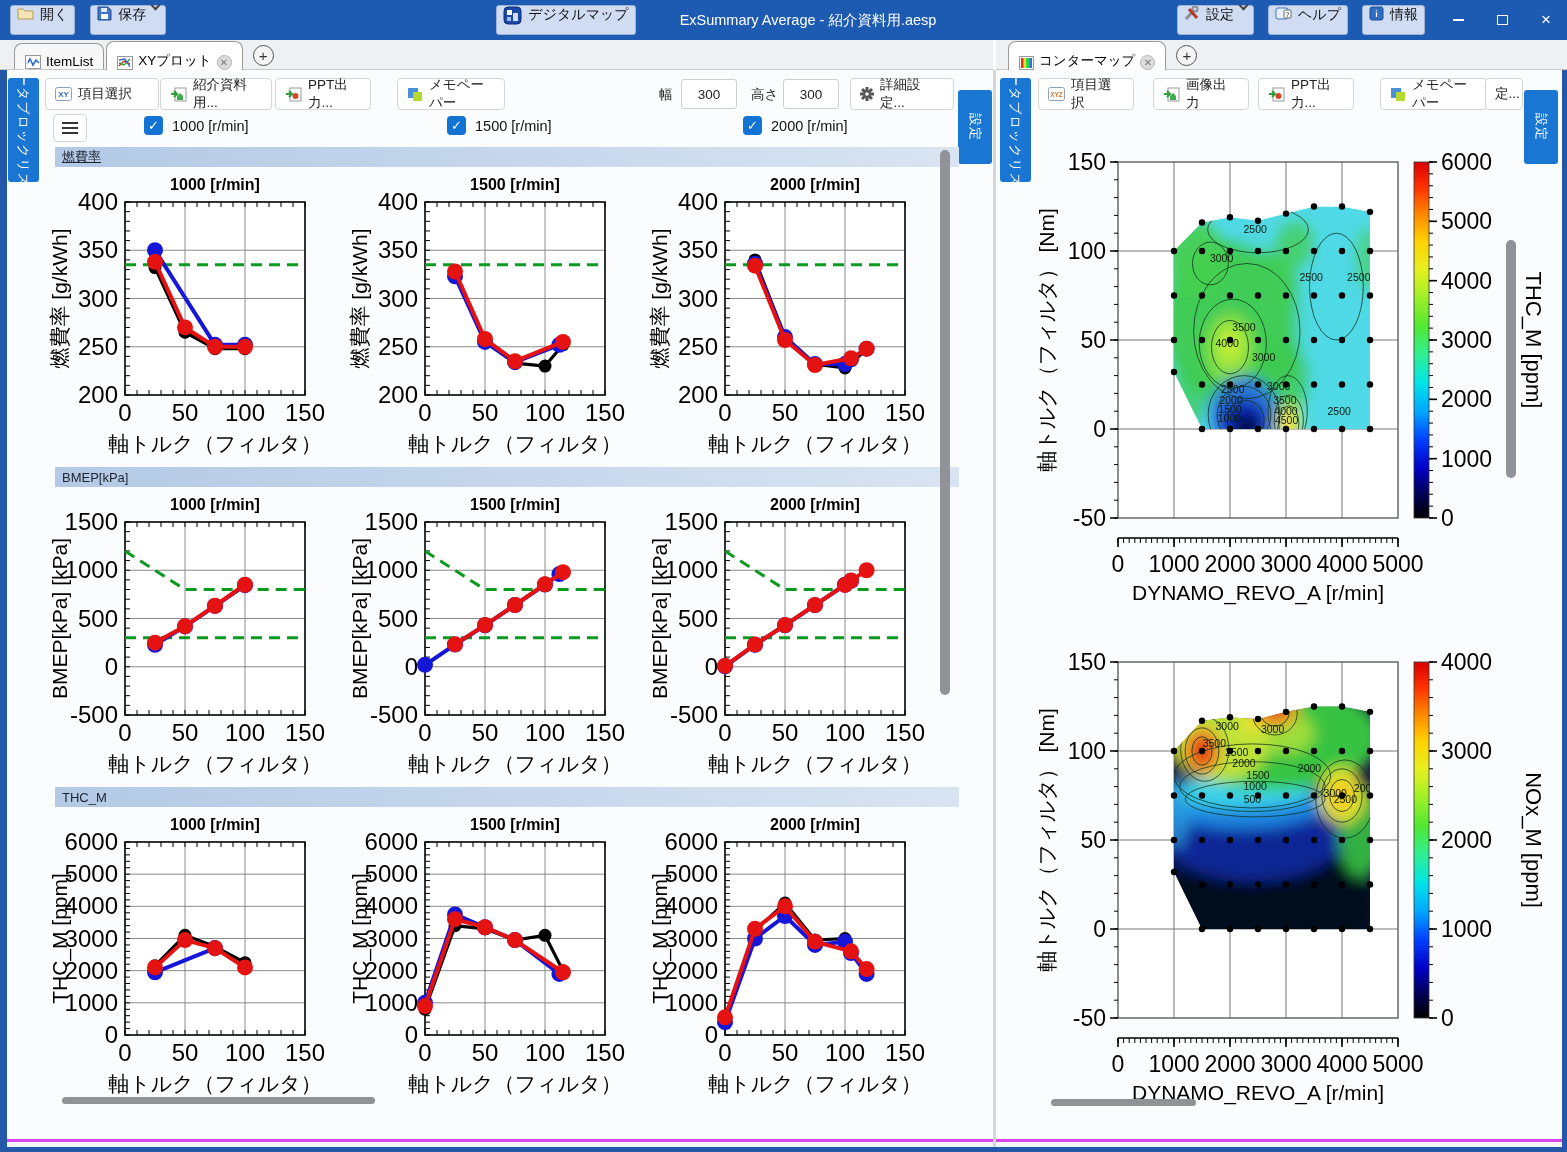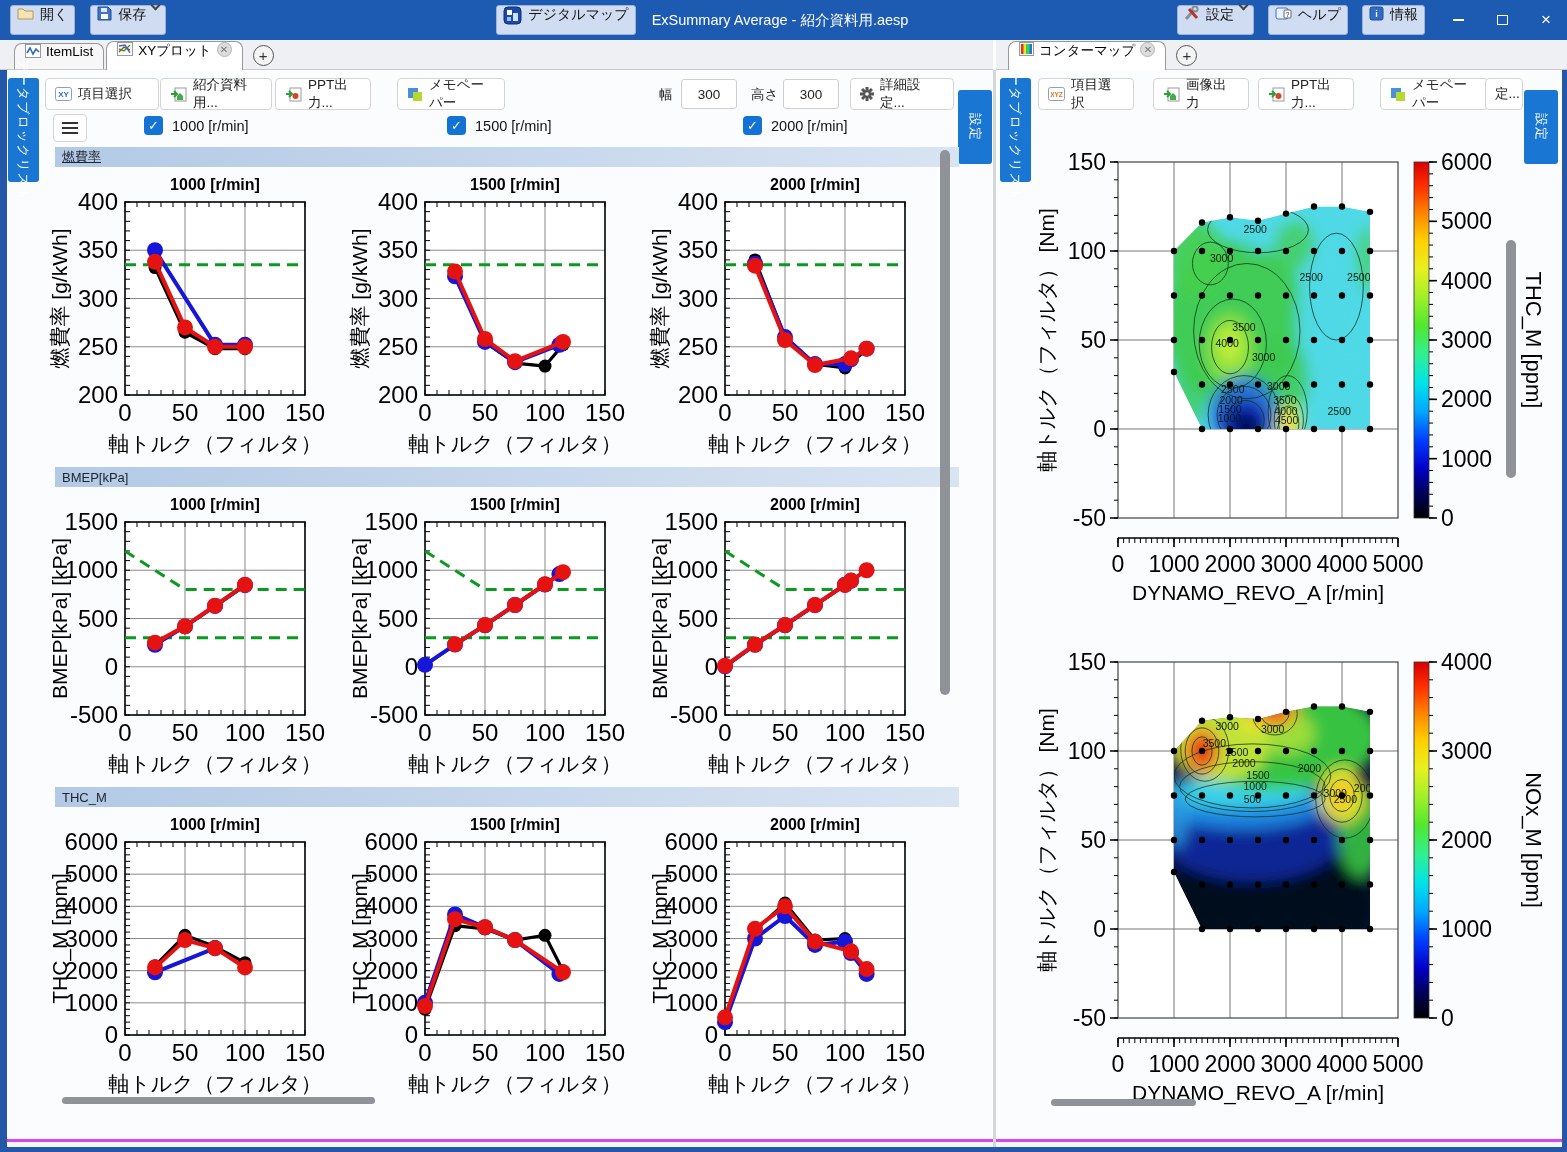--- a/index.html
+++ b/index.html
@@ -14,21 +14,21 @@
     background:#cfdcf2; border:1px solid #9fb3d8; border-radius:3px; font-size:14px; color:#111;
     cursor:default; }
   .tb-title { color:#fff; font-size:14.5px; }
   .winctl { width:30px; height:28px; display:flex; align-items:center; justify-content:center; color:#fff; }
   .chev { width:7px; height:7px; border-right:2px solid #444; border-bottom:2px solid #444;
     transform:rotate(45deg); margin-top:-4px; }
 
   
   .tabrow { position:absolute; top:40px; height:30px; background:#eef0f3; border-bottom:1px solid #c9c9c9;
     display:flex; align-items:flex-end; }
-  .tab { position:relative; display:flex; align-items:flex-start; gap:5px; height:26px; padding:0 10px;
+  .tab { position:relative; display:flex; align-items:flex-end; gap:5px; height:26px; padding:0 10px;
     background:#f7f7f7; border:1px solid #999; border-bottom:none; border-radius:8px 8px 0 0;
     font-size:13.5px; margin-right:2px; }
   .tab.active { background:#fff; height:29px; margin-bottom:-1px; z-index:2; }
   .tabclose { width:15px; height:15px; border-radius:50%; background:#dcdcdc; border:1px solid #b5b5b5;
     font-size:10px; color:#777; display:flex; align-items:center; justify-content:center; line-height:1; }
   .tabplus { width:21px; height:21px; border-radius:50%; border:1.6px solid #555; color:#333;
     display:flex; align-items:center; justify-content:center; font-size:15px; margin:0 0 3px 8px; background:#f4f4f4;}
 
   
   .wbody { position:absolute; left:0; top:70px; width:1567px; height:1077px; }
@@ -99,21 +99,21 @@
       <span class="ico">
         <svg width="19" height="19">
             <rect x="1" y="1" width="17" height="17" rx="4" fill="#1a49a8" stroke="#0e2f72"></rect>
             <rect x="4" y="4" width="5" height="5" fill="#fff"></rect>
             <rect x="10" y="7" width="5" height="8" fill="#cfe0ff"></rect>
             <rect x="4" y="11" width="4" height="4" fill="#9fc0ff"></rect>
           </svg>
       </span>
       <span>デジタルマップ</span>
     </div>
-    <div class="tb-title" style="margin-left:16px">ExSummary Average - 紹介資料用.aesp</div>
+    <div class="tb-title" style="margin-left:44px">ExSummary Average - 紹介資料用.aesp</div>
     <div style="flex:1"></div>
     <div class="tb-btn">
       <span class="ico">
         <svg width="16" height="15">
             <path d="M2 13 L10 4" stroke="#8a8f96" stroke-width="3"></path>
             <circle cx="11" cy="3" r="2.6" fill="none" stroke="#8a8f96" stroke-width="2"></circle>
             <path d="M5 3 L13 12" stroke="#b5372c" stroke-width="3"></path>
           </svg>
       </span>
       <span>設定</span>

